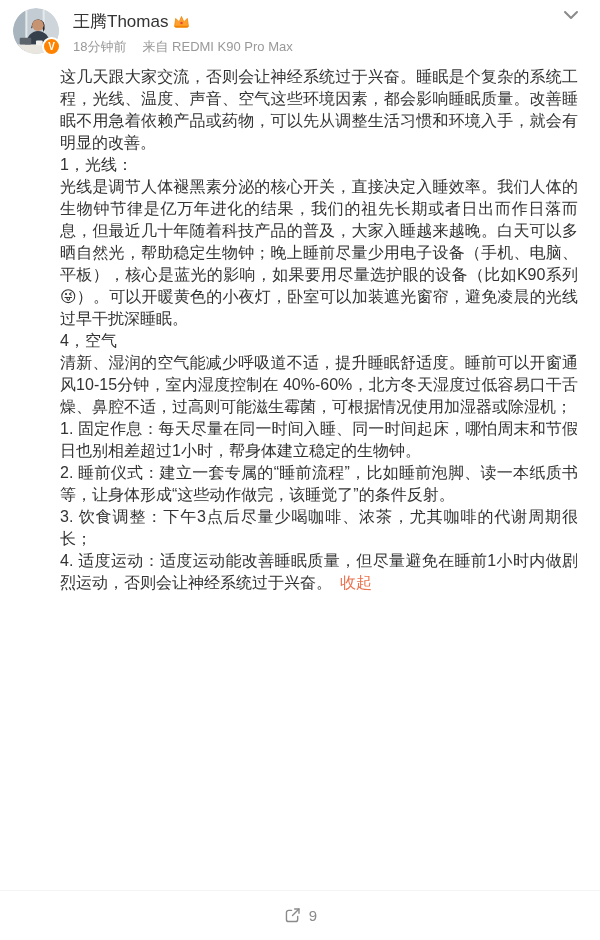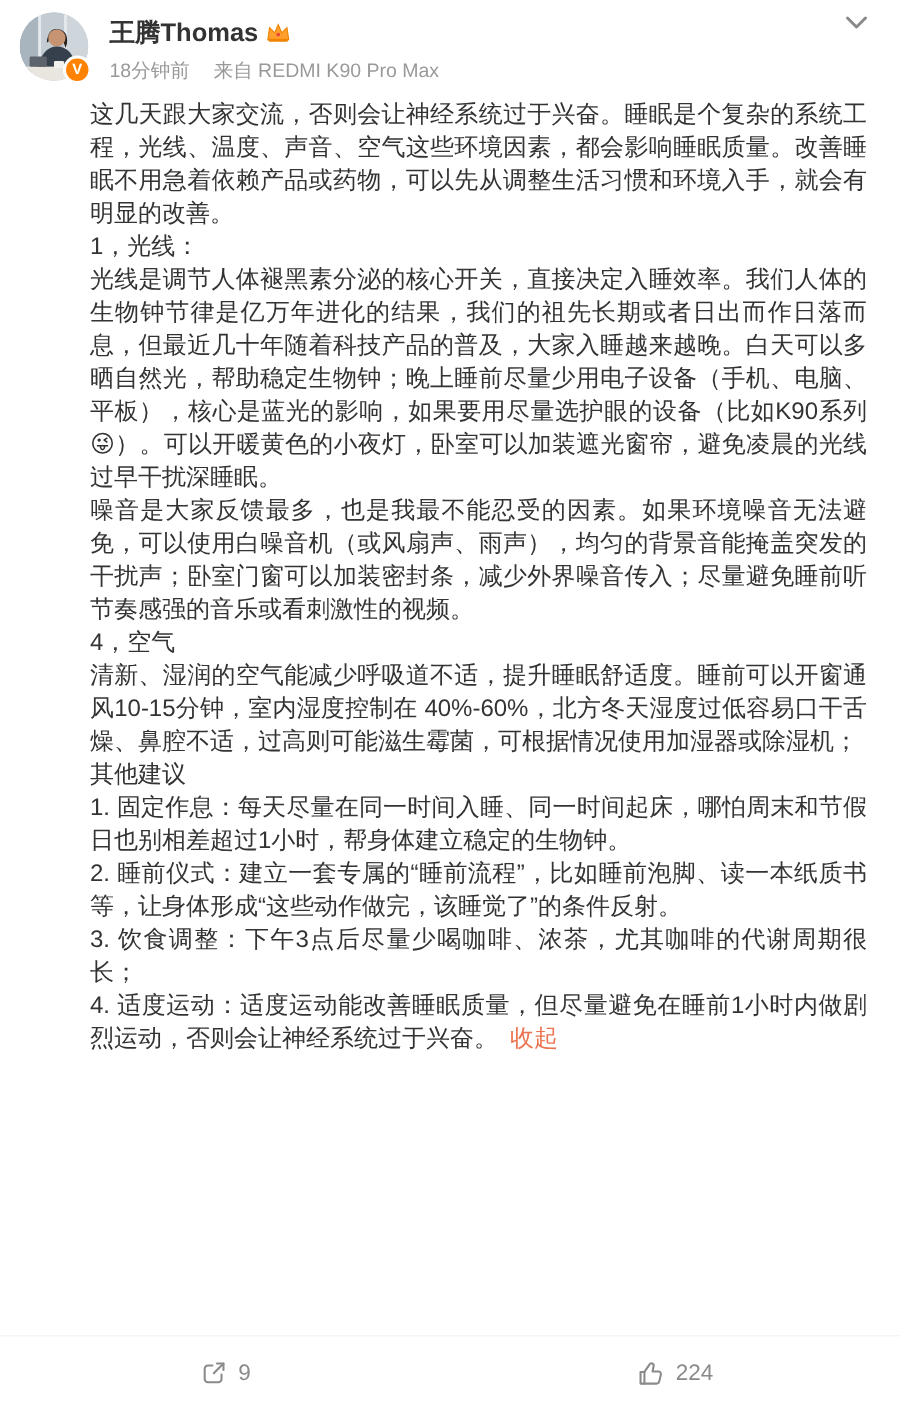--- a/index.html
+++ b/index.html
@@ -18,21 +18,21 @@
   .v-badge {
     position:absolute; right:-2px; bottom:-2px;
     width:15px; height:15px; border-radius:50%;
     background:#ff8200; border:2px solid #ffffff;
     color:#ffffff; font-size:10px; font-weight:bold;
     display:flex; align-items:center; justify-content:center;
     line-height:1;
   }
   .hinfo { margin-left:14px; padding-top:2px; min-width:0; }
   .name-row { display:flex; align-items:center; gap:5px; }
-  .author-name { font-size:17px; font-weight:bold; color:#333333; cursor:pointer; }
+  .author-name { font-size:17px; font-weight:normal; color:#333333; cursor:pointer; }
   .crown { width:17px; height:15px; }
   .sub { margin-top:5px; font-size:13px; color:#999999; white-space:nowrap; }
   .sub .src { margin-left:16px; }
   .chevron-btn { position:absolute; right:18px; top:6px; width:22px; height:18px; cursor:pointer; }
   
   .content {
     padding:10px 22px 0 60px;
     font-size:16px;
     line-height:22px;
     text-align:justify;
@@ -96,39 +96,30 @@
   </div>
   <svg class="chevron-btn" viewBox="0 0 22 18">
     <polyline points="5,6 11,12 17,6" fill="none" stroke="#8a8a8a" stroke-width="2" stroke-linecap="round" stroke-linejoin="round"></polyline>
   </svg>
 </div>
 
 <div class="content">
   <p>这几天跟大家交流，否则会让神经系统过于兴奋。睡眠是个复杂的系统工程，光线、温度、声音、空气这些环境因素，都会影响睡眠质量。改善睡眠不用急着依赖产品或药物，可以先从调整生活习惯和环境入手，就会有明显的改善。</p>
   <p class="gap">1，光线：</p>
   <p>光线是调节人体褪黑素分泌的核心开关，直接决定入睡效率。我们人体的生物钟节律是亿万年进化的结果，我们的祖先长期或者日出而作日落而息，但最近几十年随着科技产品的普及，大家入睡越来越晚。白天可以多晒自然光，帮助稳定生物钟；晚上睡前尽量少用电子设备（手机、电脑、平板），核心是蓝光的影响，如果要用尽量选护眼的设备（比如K90系列😜）。可以开暖黄色的小夜灯，卧室可以加装遮光窗帘，避免凌晨的光线过早干扰深睡眠。</p>
-  <p>噪音是大家反馈最多，也是我最不能忍受的因素。如果环境噪音无法避免，可以使用白噪音机（或风扇声、雨声），均匀的背景音能掩盖突发的干扰声；卧室门窗可以加装密封条，减少外界噪音传入；尽量避免睡前听节奏感强的音乐或看刺激性的视频。</p>
   <p class="gap">4，空气</p>
   <p>清新、湿润的空气能减少呼吸道不适，提升睡眠舒适度。睡前可以开窗通风10-15分钟，室内湿度控制在 40%-60%，北方冬天湿度过低容易口干舌燥、鼻腔不适，过高则可能滋生霉菌，可根据情况使用加湿器或除湿机；</p>
-  <p class="gap">其他建议</p>
   <p class="gap">1. 固定作息：每天尽量在同一时间入睡、同一时间起床，哪怕周末和节假日也别相差超过1小时，帮身体建立稳定的生物钟。</p>
   <p>2. 睡前仪式：建立一套专属的“睡前流程”，比如睡前泡脚、读一本纸质书等，让身体形成“这些动作做完，该睡觉了”的条件反射。</p>
   <p>3. 饮食调整：下午3点后尽量少喝咖啡、浓茶，尤其咖啡的代谢周期很长；</p>
   <p><span>4. 适度运动：适度运动能改善睡眠质量，但尽量避免在睡前1小时内做剧烈运动，否则会让神经系统过于兴奋。</span><a class="collapse-link">收起</a></p>
 </div>
 
 <div class="footer">
   <div class="action">
     <svg viewBox="0 0 22 22">
       <path class="act-icon" d="M10 5 H6.5 A2.5 2.5 0 0 0 4 7.5 V15.5 A2.5 2.5 0 0 0 6.5 18 H14.5 A2.5 2.5 0 0 0 17 15.5 V12"></path>
       <path class="act-icon" d="M11 11 L18.5 3.5"></path>
       <path class="act-icon" d="M13.5 3.5 H18.5 V8.5"></path>
     </svg>
     <span>9</span>
   </div>
-  <div class="action">
-    <svg viewBox="0 0 22 22">
-      <path class="act-icon" d="M6.5 10 V19"></path>
-      <path class="act-icon" d="M6.5 19 H15.7 A2.4 2.4 0 0 0 18 17.1 L19.2 11.9 A1.9 1.9 0 0 0 17.3 9.6 H12.8 L13.6 5.4 A1.7 1.7 0 0 0 10.5 4.1 L6.5 10 H3.5 V19 Z"></path>
-    </svg>
-    <span>224</span>
-  </div>
 </div>
 
 </body></html>

